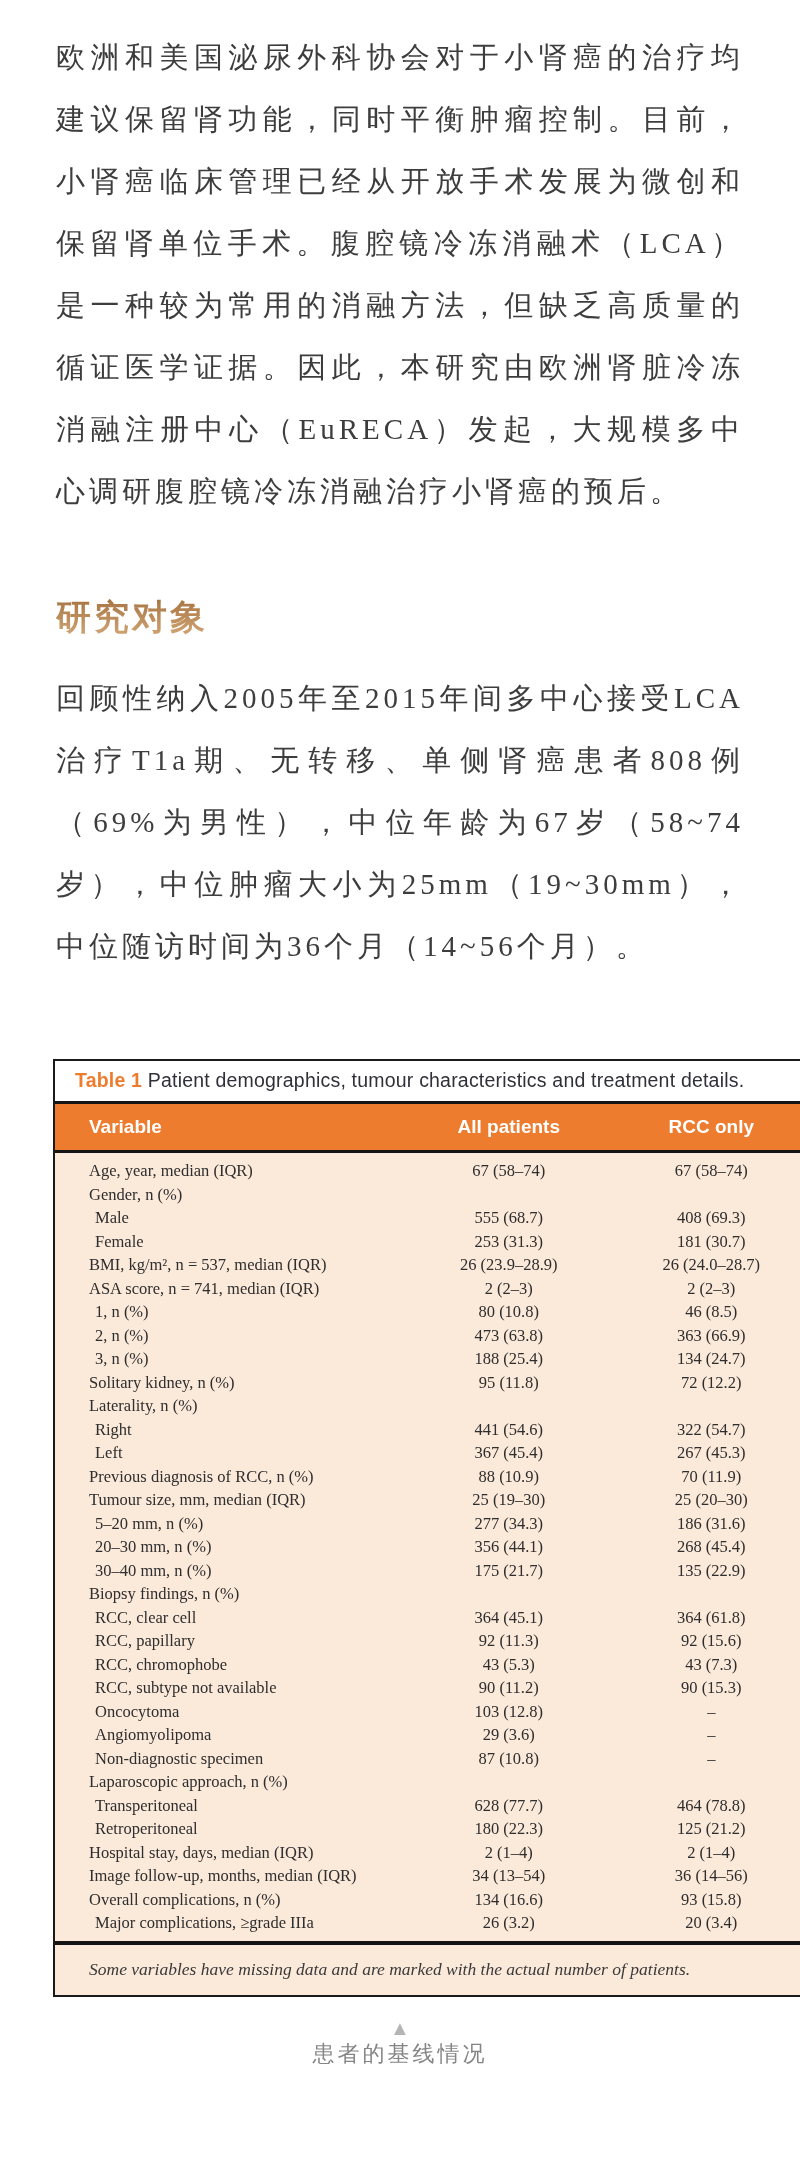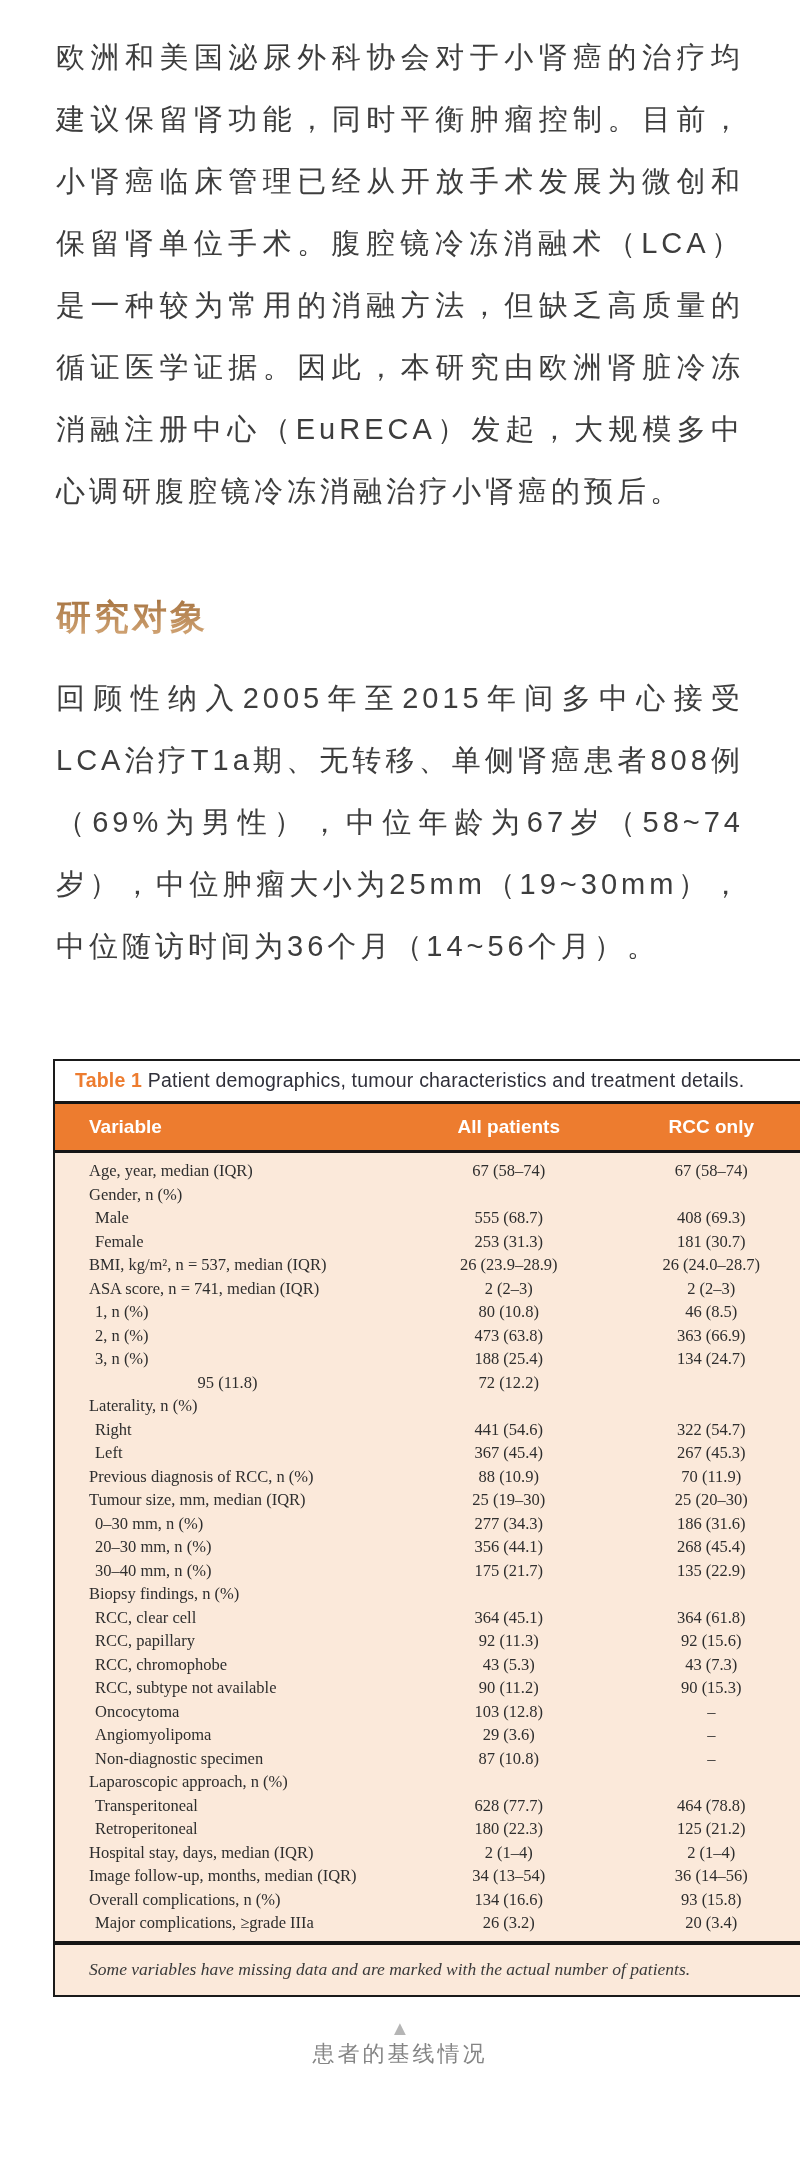--- a/index.html
+++ b/index.html
@@ -16,20 +16,21 @@
   }
   .cn-para {
     width: 688px;
     margin: 0 auto;
     font-size: 29px;
     line-height: 62px;
     letter-spacing: 4px;
     color: #3d3d3d;
     text-align: justify;
     text-justify: inter-ideograph;
+    font-family: Liberation Serif, serif;
   }
   .section-heading {
     width: 688px;
     margin: 72px auto 0 auto;
     font-family: "Liberation Serif", serif;
     font-weight: bold;
     font-size: 35px;
     line-height: 48px;
     letter-spacing: 3px;
     color: #b9834f;
@@ -181,20 +182,21 @@
     <div class="t1-val">363 (66.9)</div>
   </div>
 
   <div class="t1-row indent">
     <div class="t1-label">3, n (%)</div>
     <div class="t1-val">188 (25.4)</div>
     <div class="t1-val">134 (24.7)</div>
   </div>
 
   <div class="t1-row">
+    <div class="t1-label">Solitary kidney, n (%)</div>
     <div class="t1-val">95 (11.8)</div>
     <div class="t1-val">72 (12.2)</div>
   </div>
 
   <div class="t1-row">
     <div class="t1-label">Laterality, n (%)</div>
     <div class="t1-val"></div>
     <div class="t1-val"></div>
   </div>
 
@@ -216,21 +218,21 @@
     <div class="t1-val">70 (11.9)</div>
   </div>
 
   <div class="t1-row">
     <div class="t1-label">Tumour size, mm, median (IQR)</div>
     <div class="t1-val">25 (19–30)</div>
     <div class="t1-val">25 (20–30)</div>
   </div>
 
   <div class="t1-row indent">
-    <div class="t1-label">0–30 mm, n (%)</div>
+    <div class="t1-label">5–20 mm, n (%)</div>
     <div class="t1-val">277 (34.3)</div>
     <div class="t1-val">186 (31.6)</div>
   </div>
 
   <div class="t1-row indent">
     <div class="t1-label">20–30 mm, n (%)</div>
     <div class="t1-val">356 (44.1)</div>
     <div class="t1-val">268 (45.4)</div>
   </div>
 

